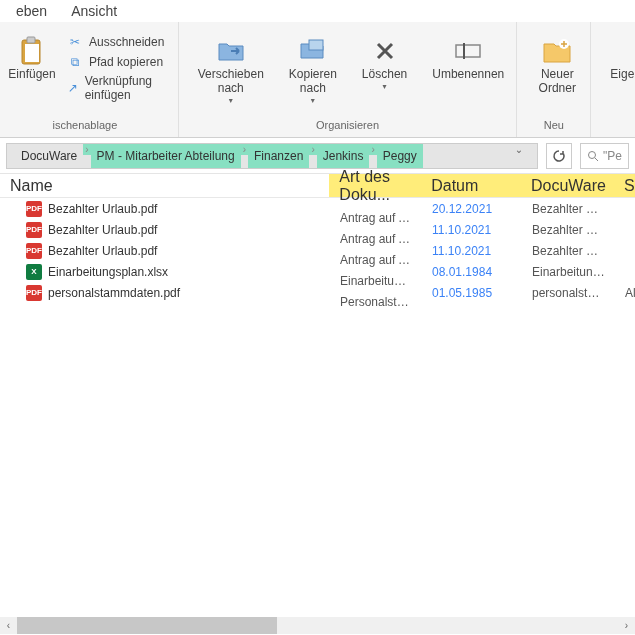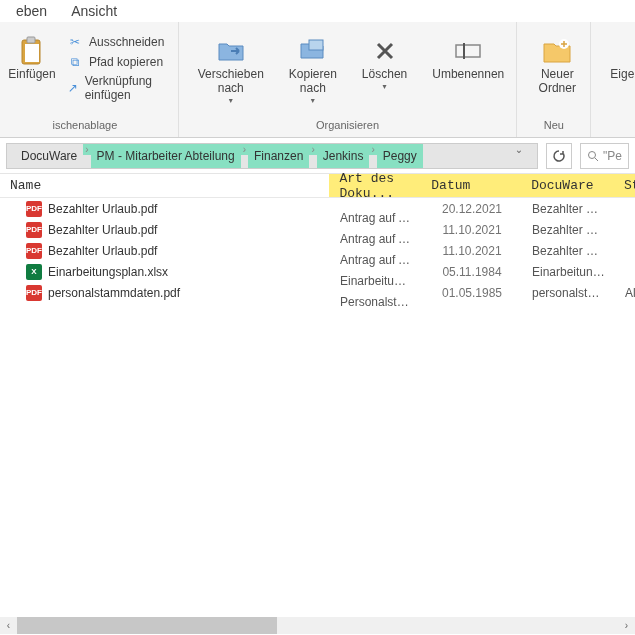--- a/index.html
+++ b/index.html
@@ -28,35 +28,35 @@
 .crumb { display: flex; align-items: center; height: 100%; padding: 0 6px; font-size: 12px; color: #333; cursor: pointer; }
 .crumb.hl { background: #88e0c2; }
 .crumb-sep { color: #888; padding: 0 2px; font-size: 10px; }
 .crumb-sep.hl { background: #88e0c2; }
 .crumb-end { padding: 0 6px; color: #666; font-size: 10px; }
 .refresh-btn { width: 26px; height: 26px; border: 1px solid #ccc; display:flex; align-items:center; justify-content:center; cursor:pointer; }
 .searchbox { height: 26px; border: 1px solid #ccc; display:flex; align-items:center; padding: 0 6px; color:#888; gap:4px; min-width:48px; }
 
 
 .files { position: relative; }
-.cols { display:flex; height: 24px; border-bottom: 1px solid #e8e8e8; font-size: 13px; font-family: Liberation Mono, monospace; }
+.cols { display:flex; height: 24px; border-bottom: 1px solid #e8e8e8; font-size: 16px; }
 .col { display:flex; align-items:center; padding: 0 10px; color:#333; border-right: 1px solid transparent; }
 .col.hl { background: #ffed7a; }
 .col.name { width: 330px; }
 .col.art { width: 92px; }
 .col.datum { width: 100px; }
 .col.betreff { width: 93px; }
 .col.st { width: 20px; }
 
 .rows { }
 .row { display:flex; height: 21px; align-items: center; font-size: 12px; }
 .cell { padding: 0 10px; overflow:hidden; white-space:nowrap; text-overflow: ellipsis; color:#333; }
 .cell.name { width:330px; display:flex; align-items:center; gap:6px; padding-left: 26px; }
 .cell.art { width:92px; color:#555;margin-top:19px; }
-.cell.datum { width:100px; color:#737373;text-align:center; }
+.cell.datum { width:100px; color:#3b82f6; }
 .cell.betreff { width:93px; color:#555; }
 .cell.st { width:20px; color:#555; }
 
 .fileicon { width:16px; height:16px; display:inline-flex; align-items:center; justify-content:center; font-size:8px; font-weight:bold; color:#fff; border-radius:2px; }
 .fileicon.pdf { background:#d93831; }
 .fileicon.xlsx { background:#107c41; }
 
 
 .hscroll { position:absolute; bottom:1px; left:0; right:0; height:17px; background:#f0f0f0; display:flex; align-items:center; }
 .hscroll .arrow { width:17px; height:17px; display:flex; align-items:center; justify-content:center; color:#666; font-size:10px; cursor:pointer; }
@@ -251,21 +251,21 @@
         <div class="cell datum">11.10.2021</div>
         <div class="cell betreff">Bezahlter Urla...</div>
         <div class="cell st"></div>
       </div>
       <div class="row">
         <div class="cell name">
           <span class="fileicon xlsx">X</span>
           <span>Einarbeitungsplan.xlsx</span>
         </div>
         <div class="cell art">Einarbeitungs...</div>
-        <div class="cell datum">05.11.1984</div>
+        <div class="cell datum">08.01.1984</div>
         <div class="cell betreff">Einarbeitungs...</div>
         <div class="cell st"></div>
       </div>
       <div class="row">
         <div class="cell name">
           <span class="fileicon pdf">PDF</span>
           <span>personalstammdaten.pdf</span>
         </div>
         <div class="cell art">Personalstam...</div>
         <div class="cell datum">01.05.1985</div>

